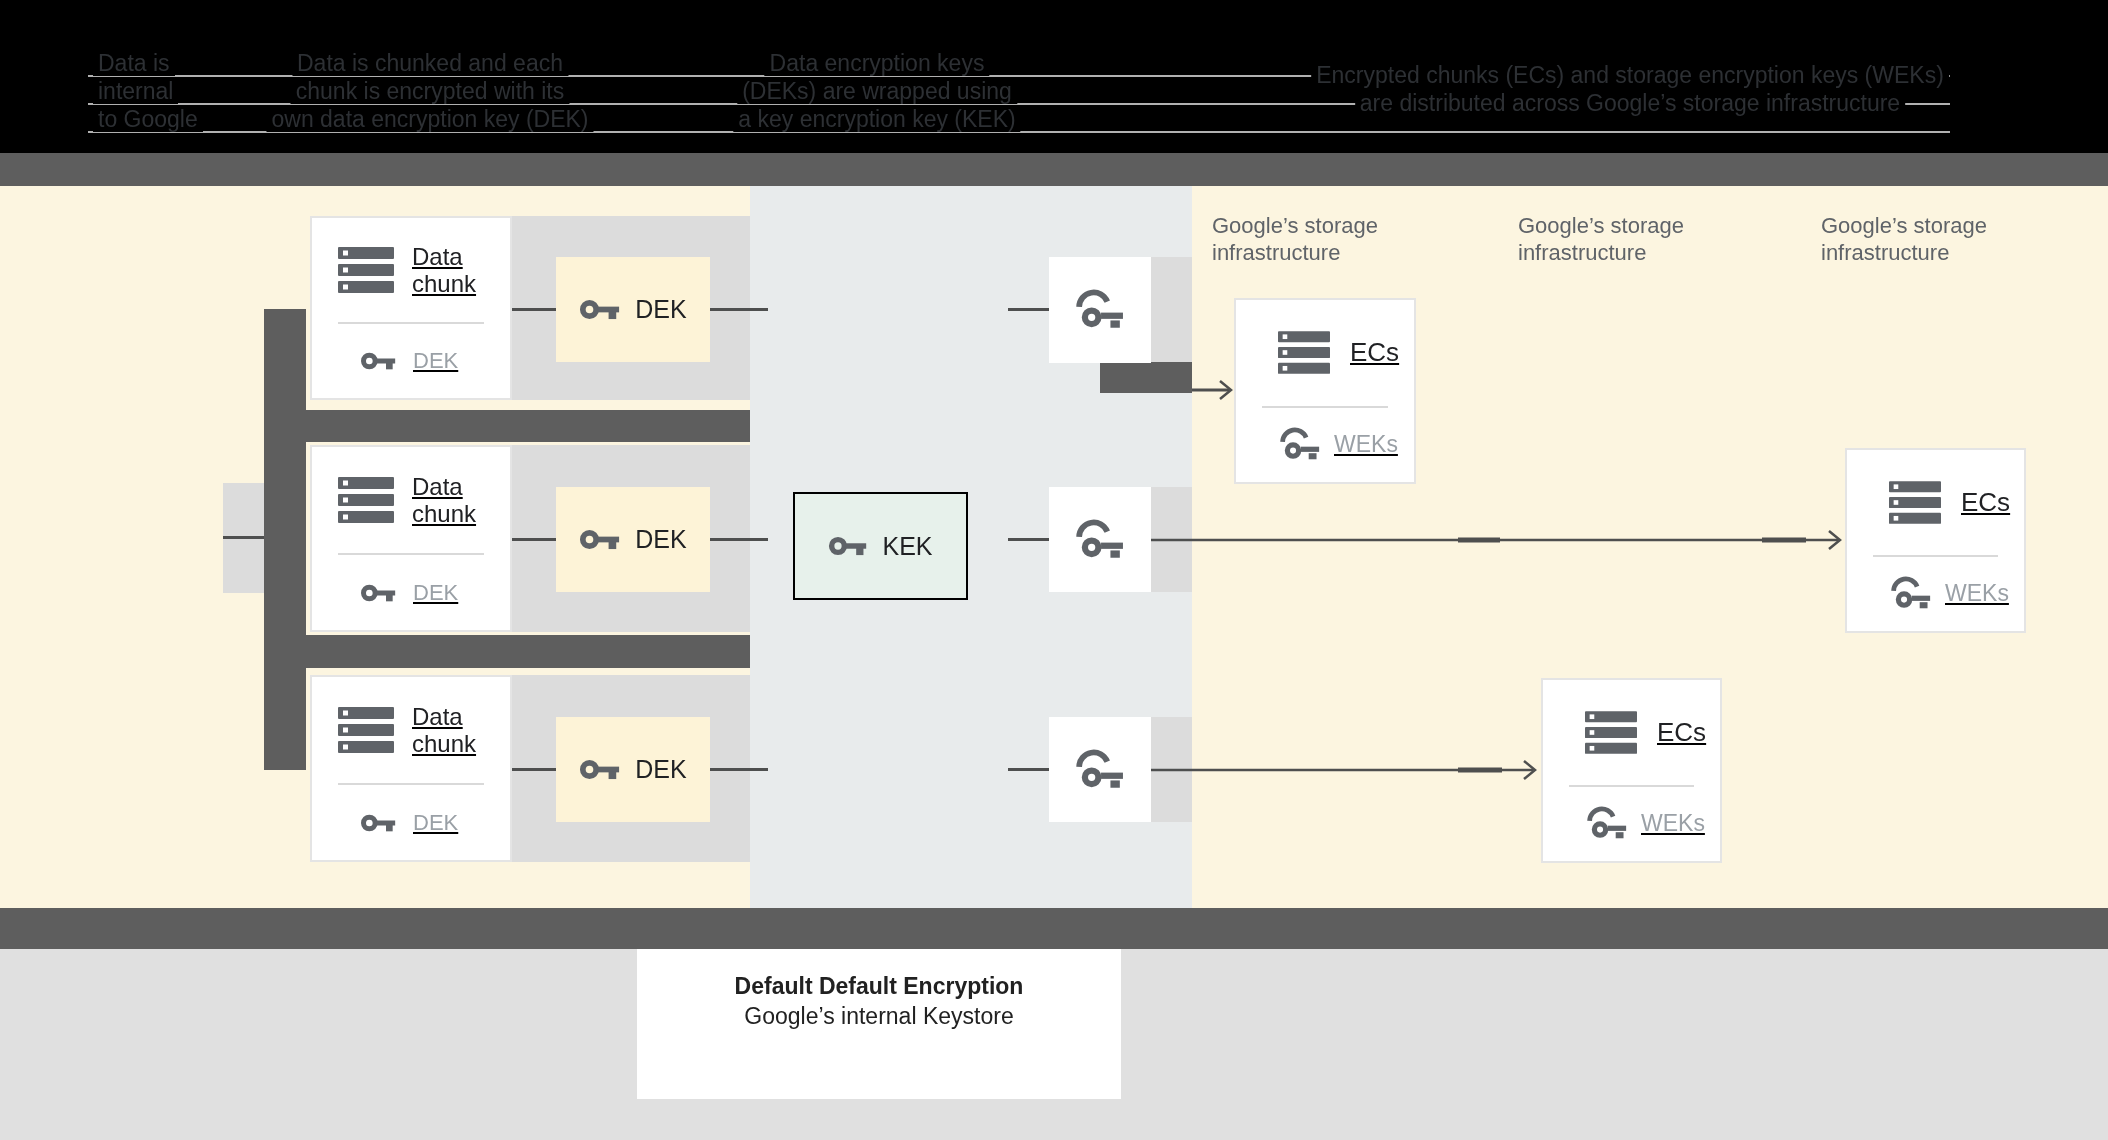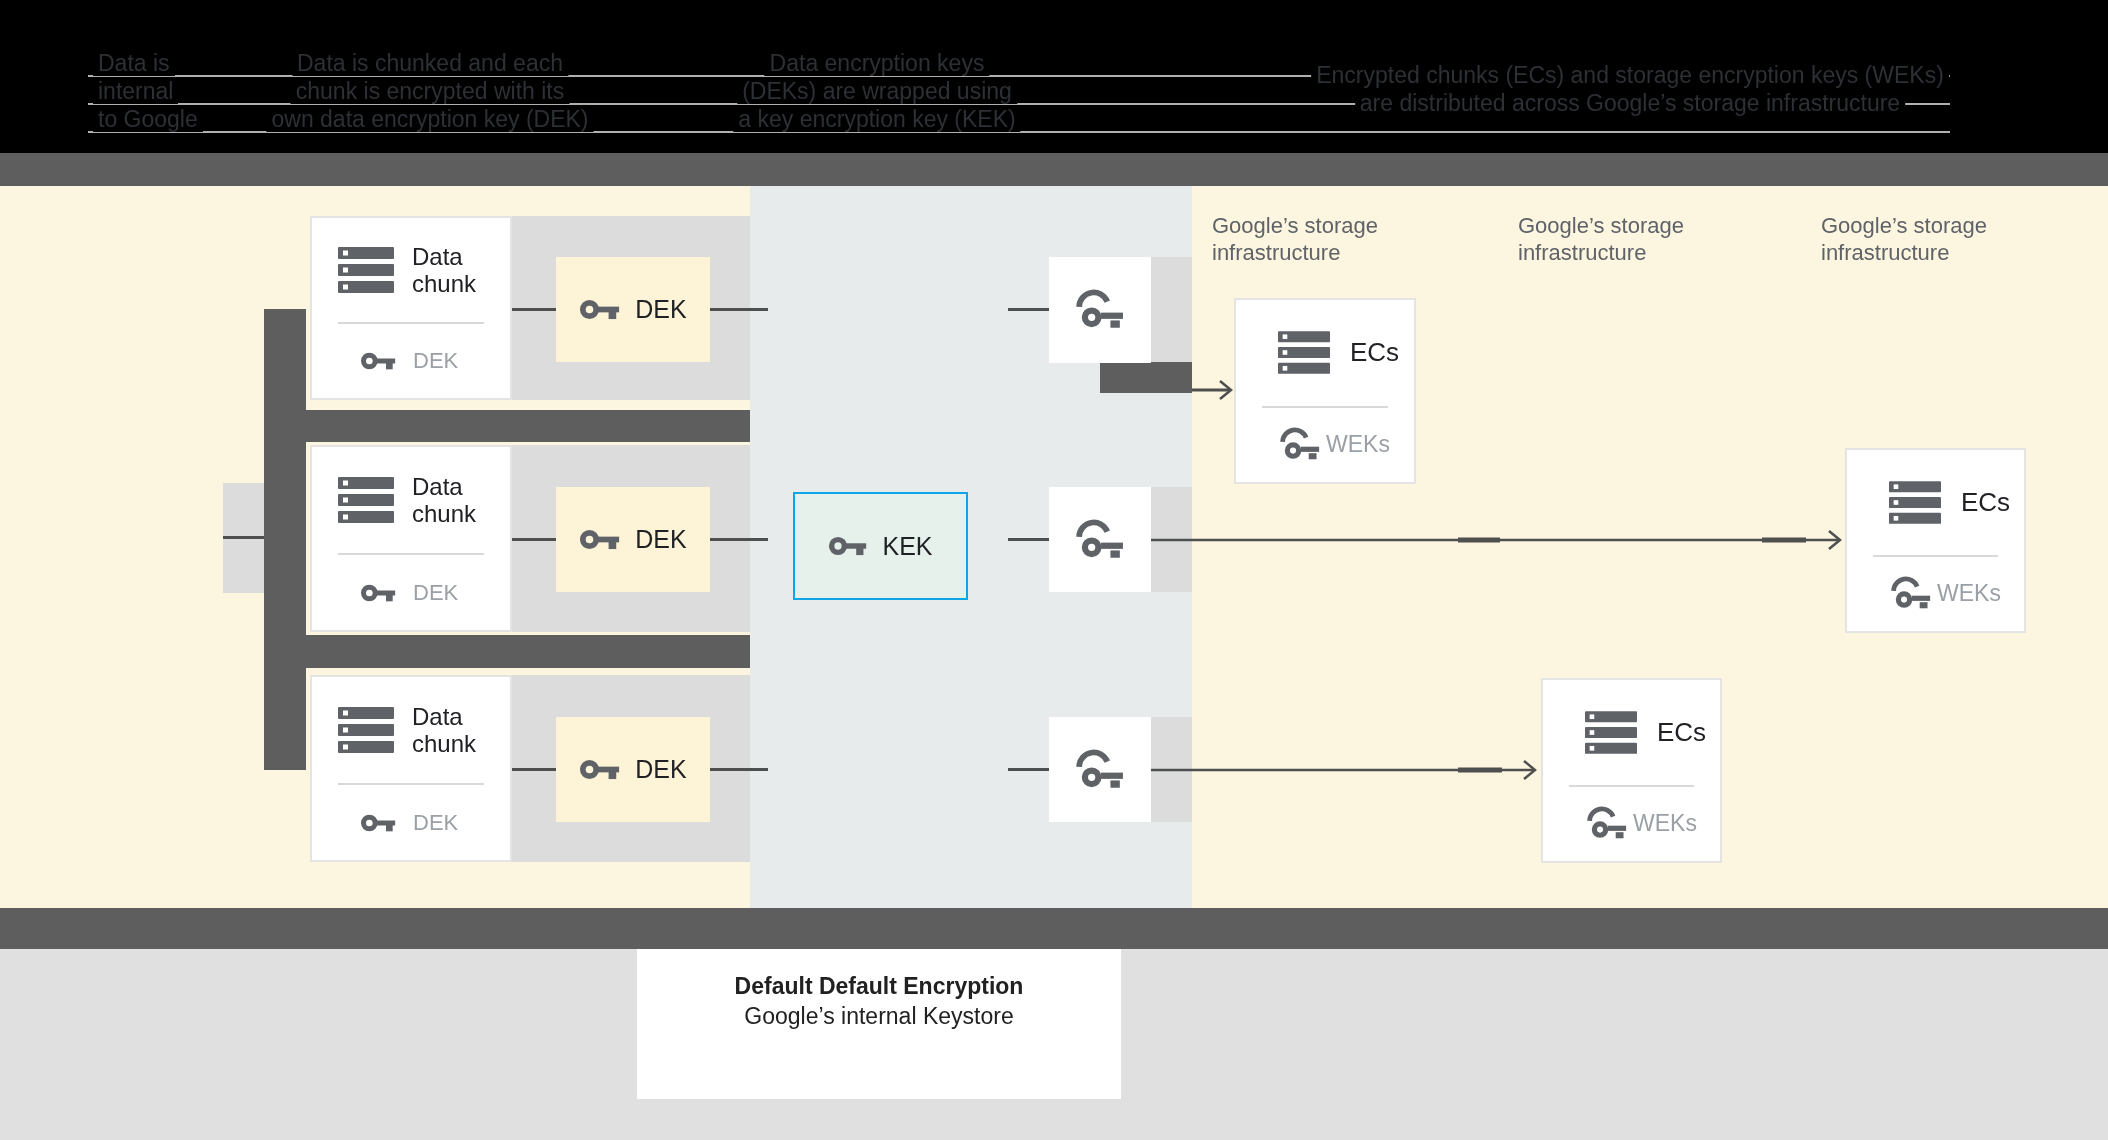--- a/index.html
+++ b/index.html
@@ -21,41 +21,41 @@
   .panel{position:absolute;top:186px;height:722px;}
   .p-yel{background:#fcf5e0;}
   .p-mid{background:#e8ebec;}
 
   .strip{position:absolute;background:#dcdcdc;}
   .dbar{position:absolute;background:#5e5e5e;}
   .conn{position:absolute;height:3px;background:#4e4f4f;}
 
   .wbox{position:absolute;background:#ffffff;border:2px solid #e4e4e4;box-sizing:border-box;}
   .dekbox{position:absolute;background:#fdf3d7;display:flex;align-items:center;justify-content:center;gap:14px;}
-  .kekbox{position:absolute;background:#e7f1eb;border:2px solid #0ea5e9;box-sizing:border-box;display:flex;align-items:center;justify-content:center;gap:14px;}
+  .kekbox{position:absolute;background:#e7f1eb;border:2px solid #000000;box-sizing:border-box;display:flex;align-items:center;justify-content:center;gap:14px;}
   .keysq{position:absolute;background:#ffffff;display:flex;align-items:center;justify-content:center;}
 
   .lbl-dark{color:#202124;font-size:25px;}
   .lbl-muted{color:#9aa0a6;}
 
   .databox{display:flex;align-items:center;padding-left:30px;gap:16px;}
   .databox .t{font-size:24px;color:#202124;}
 
-  .stack{display:flex;flex-direction:column;}
+  .stack{display:flex;flex-direction:column;text-decoration:underline;}
   .stack .top{height:58%;display:flex;align-items:center;box-sizing:border-box;}
   .stack .divider{border-top:2px solid #d9d9d9;margin:0 26px;}
   .stack .bot{flex:1;display:flex;align-items:center;box-sizing:border-box;}
 
   .chunk .top{padding-left:26px;gap:18px;}
   .chunk .top .t{font-size:24px;line-height:27px;color:#202124;width:78px;white-space:normal;}
   .chunk .bot{padding-left:48px;gap:16px;font-size:22px;}
 
   .ecs .top{padding-left:42px;gap:20px;}
   .ecs .top .t{font-size:26px;color:#202124;}
-  .ecs .bot{padding-left:44px;gap:6px;font-size:23px;}
+  .ecs .bot{padding-left:44px;gap:14px;font-size:23px;}
 
   .storelbl{position:absolute;font-size:22px;line-height:27px;color:#5f6368;}
 
   .arrow{position:absolute;overflow:visible;}
   .arrow line,.arrow path{stroke:#4e4f4f;fill:none;}
 
   
   .footer-gray{position:absolute;left:0;top:949px;width:2108px;height:191px;background:#e0e0e0;}
   .note{position:absolute;left:637px;top:949px;width:484px;height:150px;background:#ffffff;text-align:center;color:#212121;box-sizing:border-box;padding-top:22px;}
   .note .title{font-weight:bold;font-size:23px;line-height:30px;}

